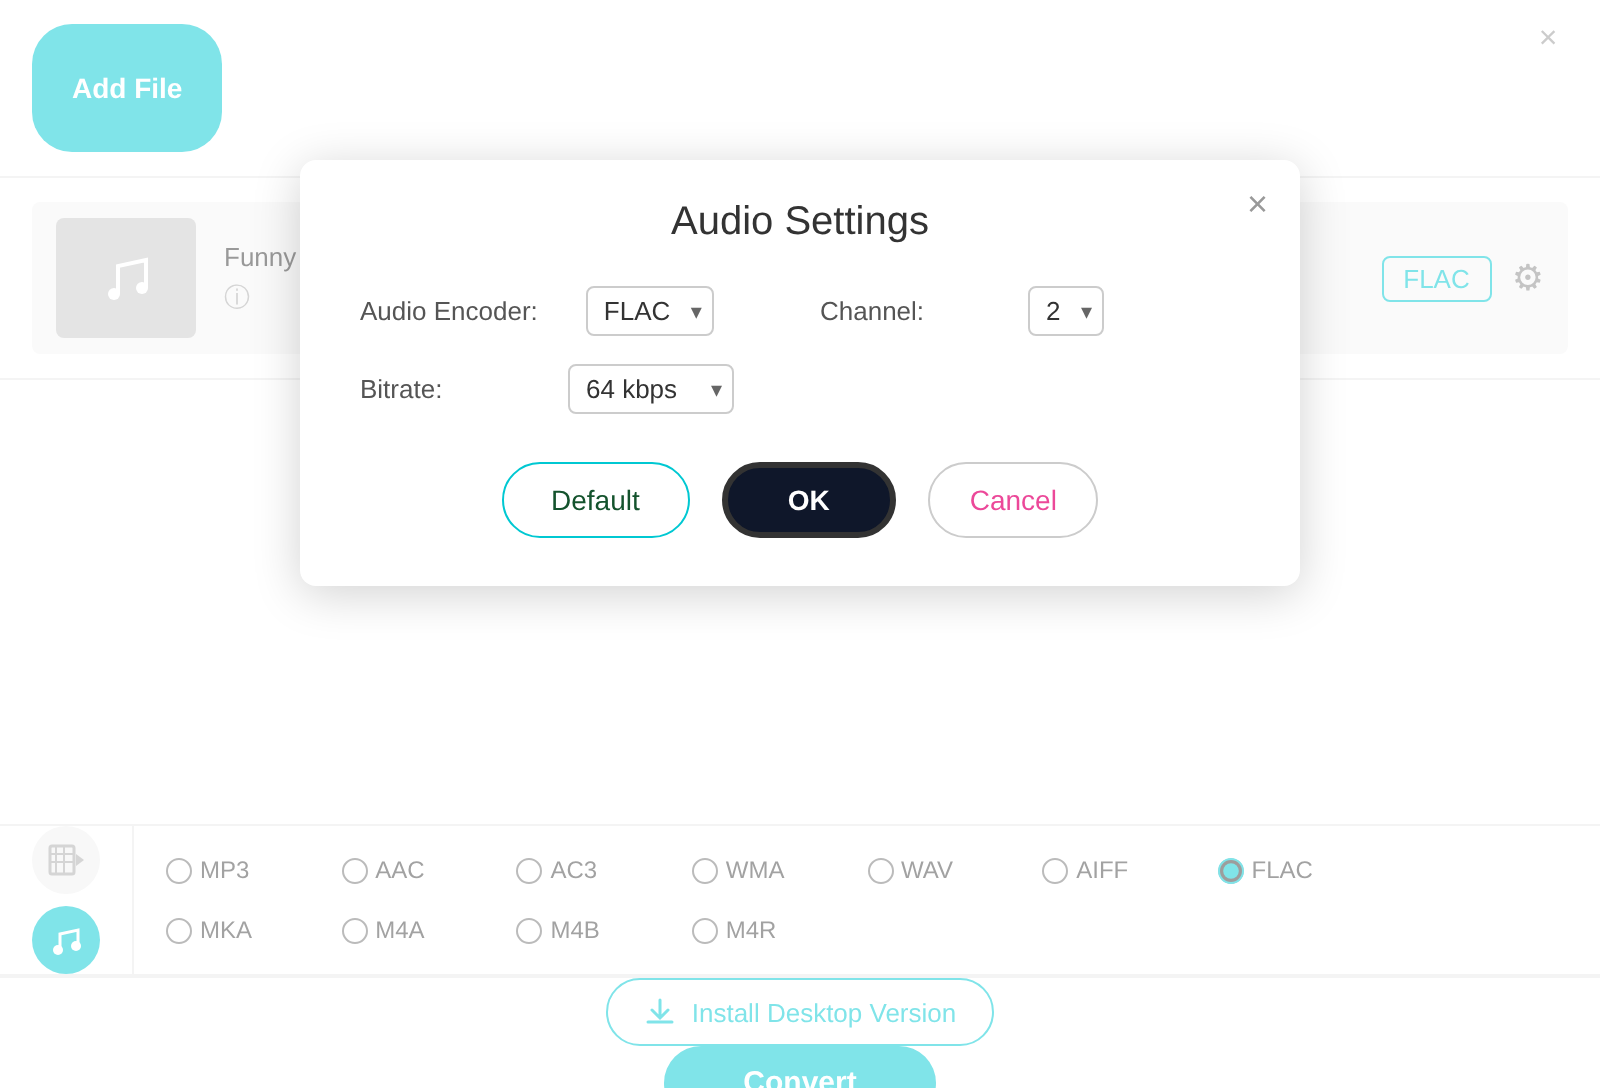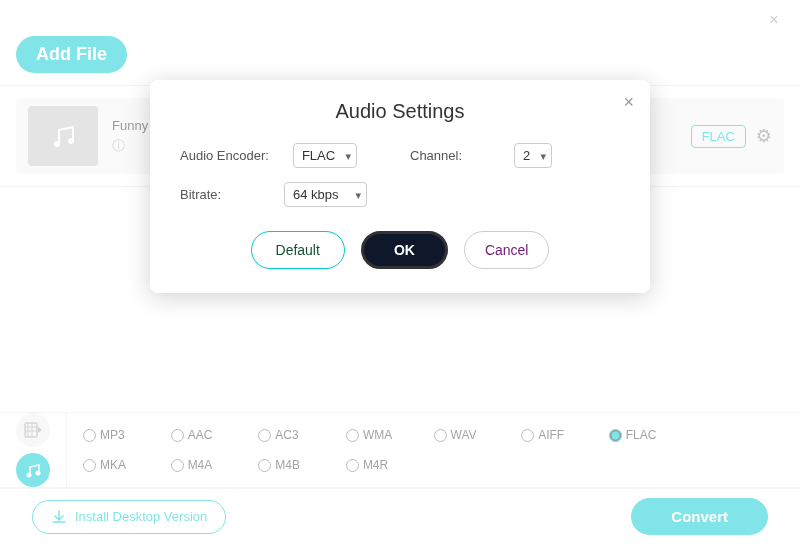--- a/index.html
+++ b/index.html
@@ -18,25 +18,24 @@
       display: flex;
       align-items: center;
       border-bottom: 1px solid #e8e8e8;
     }
 
     .add-file-btn {
       background: #00c8d2;
       color: #fff;
       border: none;
       border-radius: 20px;
-      padding: 8px 20px;
-      font-size: 18px;
+      padding: 24px 20px;
+      font-size: 14px;
       cursor: pointer;
       font-weight: bold;
-      margin-top: 24px;
     }
 
     .close-icon-top {
       position: absolute;
       top: 10px;
       right: 16px;
       width: 20px;
       height: 20px;
       cursor: pointer;
       display: flex;
@@ -223,21 +222,21 @@
       border: 3px solid #333;
       border-radius: 20px;
       padding: 8px 30px;
       font-size: 14px;
       cursor: pointer;
       font-weight: bold;
     }
 
     .cancel-btn {
       border: 1px solid #ccc;
-      color: #701a75;
+      color: #ec4899;
       background: #fff;
       border-radius: 20px;
       padding: 8px 20px;
       font-size: 14px;
       cursor: pointer;
     }
 
     
     .format-bar {
       position: absolute;
@@ -307,22 +306,23 @@
     }
 
     
     .action-bar {
       position: absolute;
       bottom: 0; left: 0; right: 0;
       height: 56px;
       display: flex;
       align-items: center;
       justify-content: space-between;
-      padding: 0 32px;
+      padding: 0 16px;
       border-top: 1px solid #e8e8e8;
+      flex-direction: column;
     }
 
     .install-btn {
       display: flex;
       align-items: center;
       gap: 8px;
       border: 1px solid #00c8d2;
       color: #00c8d2;
       background: #fff;
       border-radius: 20px;

